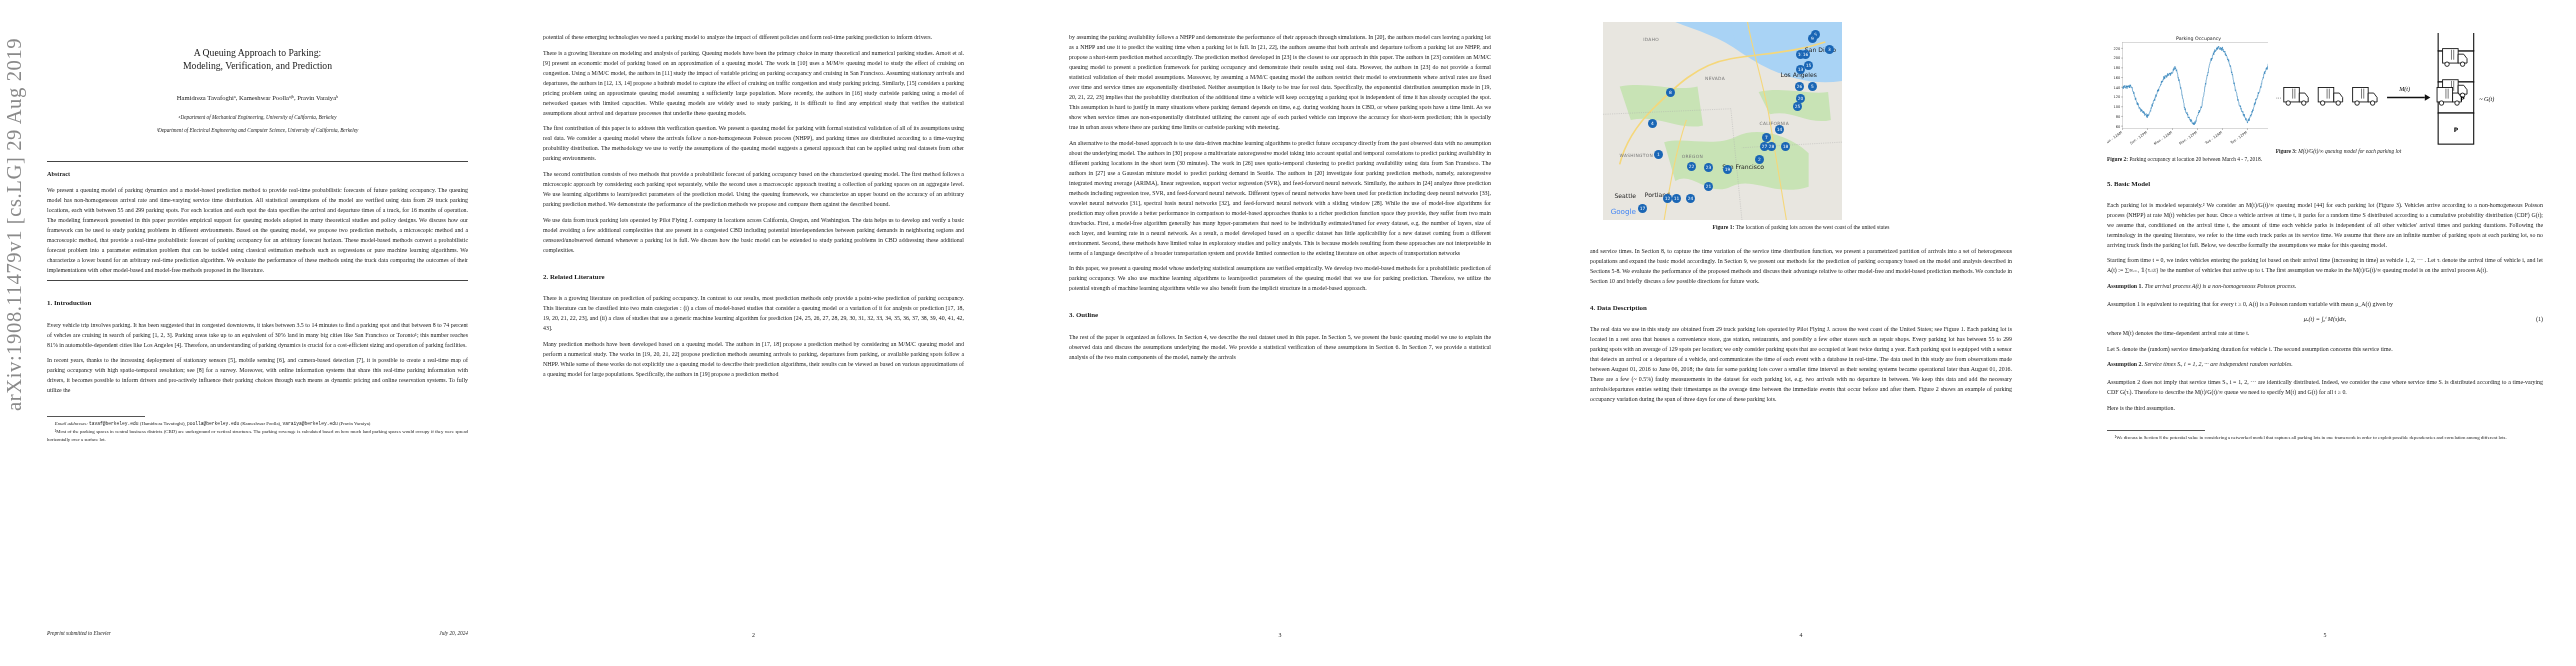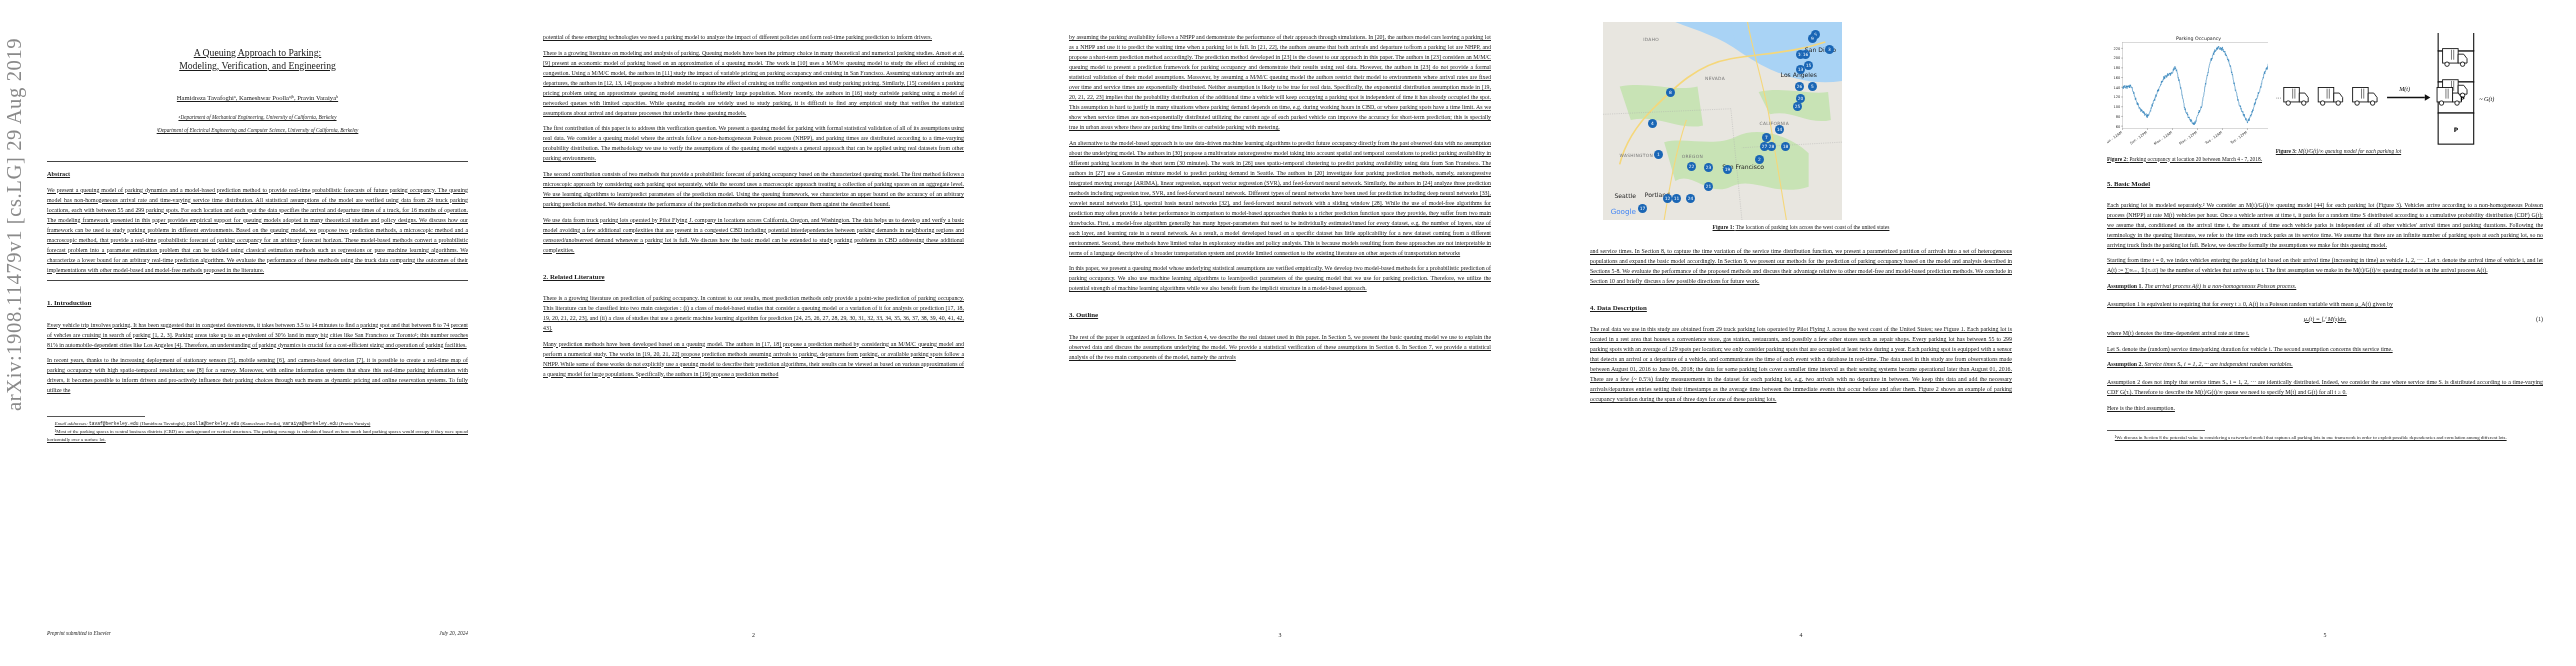--- a/index.html
+++ b/index.html
@@ -1,19 +1,19 @@
 <!DOCTYPE html>
 <html style="font-size:9px"><head>
 <meta charset="utf-8">
 <style>
   html,body{margin:0;padding:0;background:#ffffff;}
   body{width:2576px;height:667px;overflow:hidden;position:relative;
        font-family:"DejaVu Serif","Liberation Serif",serif;color:#1a1a1a;}
   .page{position:absolute;top:0;height:667px;width:515px;background:#fff;overflow:hidden;}
-  .p-inner{position:absolute;left:47px;right:47px;top:24.5px;bottom:0;text-decoration:underline;}
+  .p-inner{position:absolute;left:47px;right:47px;top:24.5px;bottom:0;}
   .body-text{font-size:5.9px;line-height:10px;text-align:justify;margin:0 0 5.6px 0;
              font-family:"Liberation Serif","DejaVu Serif",serif;hyphens:auto;}
   .sec-h{font-size:6.9px;font-weight:bold;margin:18px 0 13.3px 0;font-family:"Liberation Serif",serif;}
   .pnum{position:absolute;bottom:29px;left:0;right:0;text-align:center;font-size:5.9px;
         font-family:"Liberation Serif",serif;}
   
   .title{text-align:center;font-size:9.7px;line-height:13.3px;margin-top:21px;font-family:"Liberation Serif",serif;}
   .authors{text-align:center;font-size:6.6px;margin-top:22px;font-family:"Liberation Serif",serif;}
   .affil{text-align:center;font-size:5.2px;font-style:italic;margin-top:6.7px;font-family:"Liberation Serif",serif;}
   .rule{border-top:0.6px solid #444;margin:0;}
@@ -51,21 +51,21 @@
   .assump i{font-style:italic;}
 </style>
 </head>
 <body>
 
 <div class="page" style="left:0;">
   <div class="arxiv">arXiv:1908.11479v1  [cs.LG]  29 Aug 2019</div>
   <div class="p-inner">
     <div class="title">
       <div>A Queuing Approach to Parking:</div>
-      <div>Modeling, Verification, and Engineering</div>
+      <div>Modeling, Verification, and Prediction</div>
     </div>
     <div class="authors">Hamidreza Tavafoghiᵃ, Kameshwar Poollaᵃʲᵇ, Pravin Varaiyaᵇ</div>
     <div class="affil" style="margin-top:13.3px;">ᵃDepartment of Mechanical Engineering, University of California, Berkeley</div>
     <div class="affil">ᵇDepartment of Electrical Engineering and Computer Science, University of California, Berkeley</div>
     <div style="height:28px"></div>
     <div class="rule"></div>
     <div class="abs-h">Abstract</div>
     <p class="body-text">We present a queuing model of parking dynamics and a model-based prediction method to provide real-time probabilistic forecasts of future parking occupancy. The queuing model has non-homogeneous arrival rate and time-varying service time distribution. All statistical assumptions of the model are verified using data from 29 truck parking locations, each with between 55 and 299 parking spots. For each location and each spot the data specifies the arrival and departure times of a truck, for 16 months of operation. The modeling framework presented in this paper provides empirical support for queuing models adopted in many theoretical studies and policy designs. We discuss how our framework can be used to study parking problems in different environments. Based on the queuing model, we propose two prediction methods, a microscopic method and a macroscopic method, that provide a real-time probabilistic forecast of parking occupancy for an arbitrary forecast horizon. These model-based methods convert a probabilistic forecast problem into a parameter estimation problem that can be tackled using classical estimation methods such as regressions or pure machine learning algorithms. We characterize a lower bound for an arbitrary real-time prediction algorithm. We evaluate the performance of these methods using the truck data comparing the outcomes of their implementations with other model-based and model-free methods proposed in the literature.</p>
     <div class="rule" style="margin-top:4.4px;"></div>
     <div class="sec-h">1.  Introduction</div>

